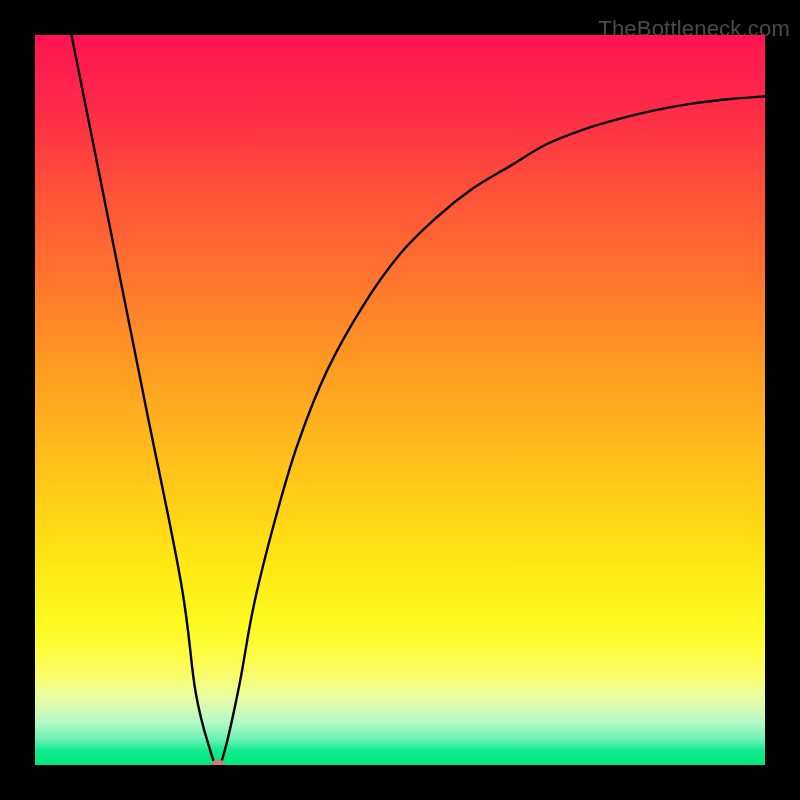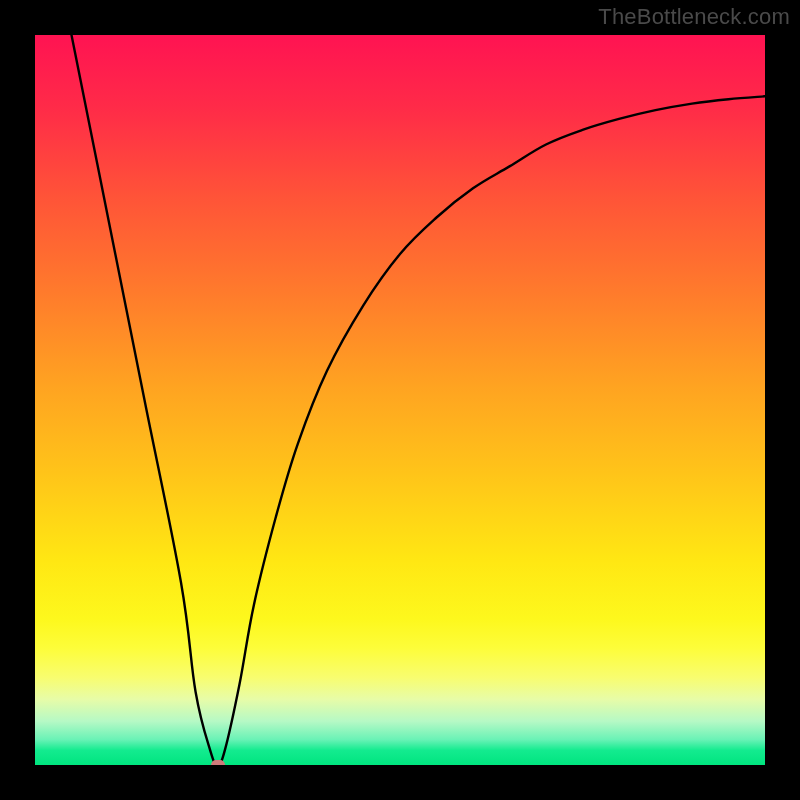--- a/index.html
+++ b/index.html
@@ -47,21 +47,21 @@
       #f8fd6f 88%,
       #e7fca8 91%,
       #b6f9c5 94%,
       #6af2b6 96.5%,
       #13eb8f 98%,
       #00e57f 100%
     );
   }
   .watermark {
     position: absolute;
-    top: 4px;
+    top: 16px;
     right: 10px;
     color: #4a4a4a;
     font-size: 22px;
     font-weight: 500;
     letter-spacing: 0.2px;
     user-select: none;
   }
   svg.curve {
     position: absolute;
     left: 0;

